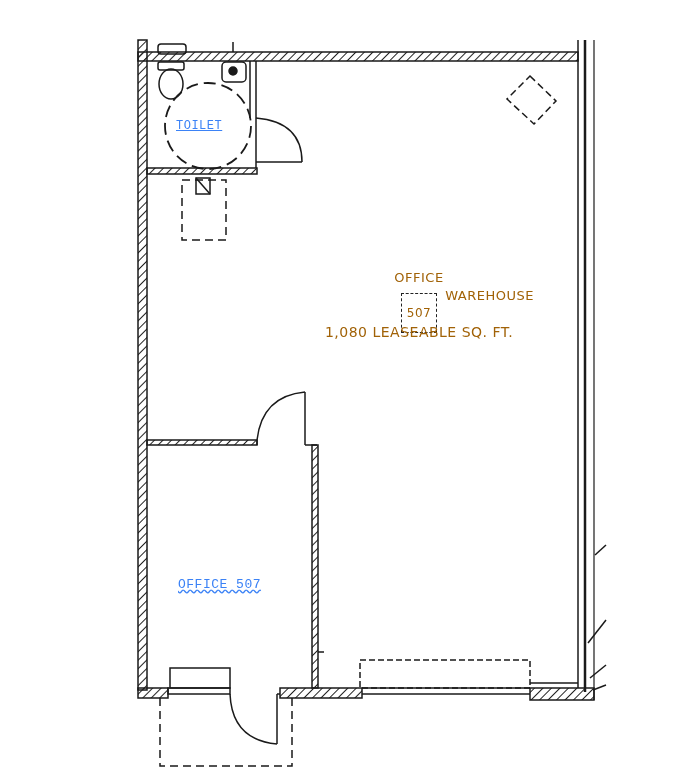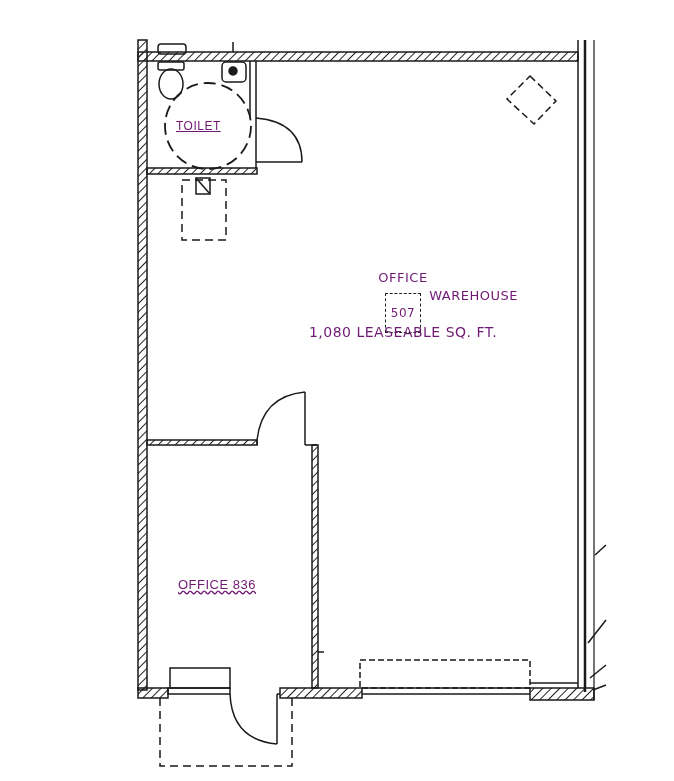--- a/index.html
+++ b/index.html
@@ -1,20 +1,20 @@
 <!DOCTYPE html>
 <html><head>
   <meta charset="utf-8">
   <style>
     html, body { margin: 0; padding: 0; background: #ffffff; }
     body { width: 674px; height: 781px; position: relative; overflow: hidden; }
     #plan { position: absolute; left: 0; top: 0; width: 674px; height: 781px; }
-    .lbl { position: absolute; font-family: Liberation Sans, sans-serif; color: #701a75; white-space: nowrap; letter-spacing: 0.5px; }
+    .lbl { position: absolute; font-family: Liberation Mono, monospace; color: #3b82f6; white-space: nowrap; letter-spacing: 0.5px; }
     .lbl-toilet { left: 176px; top: 119px; font-size: 12px; text-decoration: underline; }
-    .lbl-center { position: absolute; left: 288px; width: 230px; text-align: center; font-family: "DejaVu Sans", sans-serif; color: #701a75; letter-spacing: 0.5px; }
+    .lbl-center { position: absolute; left: 304px; width: 230px; text-align: center; font-family: "DejaVu Sans", sans-serif; color: #a16207; letter-spacing: 0.5px; }
     .l-office { top: 270px; font-size: 13px; }
     .l-warehouse { top: 288px; font-size: 13px; text-align: right; }
     .l-unit { top: 306px; font-size: 12px; }
     .l-unit span { border: 1.5px dashed #222; padding: 12px 5px; }
     .l-area { top: 324px; font-size: 14px; }
     .lbl-office507 { left: 178px; top: 577px; font-size: 13px; text-decoration: underline; text-decoration-style: wavy; }
   </style>
 </head>
 <body>
 
@@ -127,13 +127,13 @@
   </g>
 </svg>
 
 <div class="lbl lbl-toilet">TOILET</div>
 
 <div class="lbl-center l-office">OFFICE</div>
 <div class="lbl-center l-warehouse">WAREHOUSE</div>
 <div class="lbl-center l-unit"><span>507</span></div>
 <div class="lbl-center l-area">1,080 LEASEABLE SQ. FT.</div>
 
-<div class="lbl lbl-office507">OFFICE 836</div>
+<div class="lbl lbl-office507">OFFICE 507</div>
 
 </body></html>

